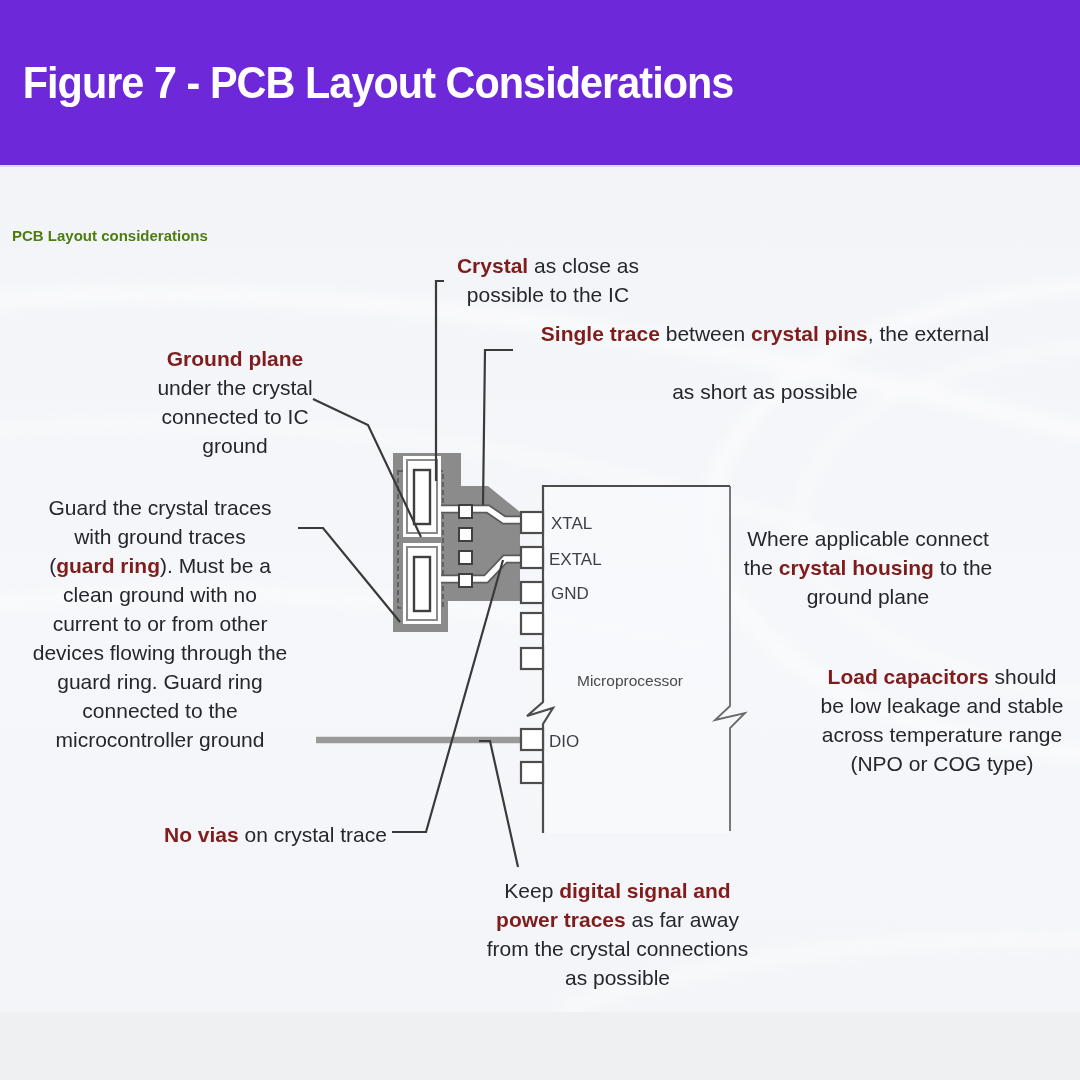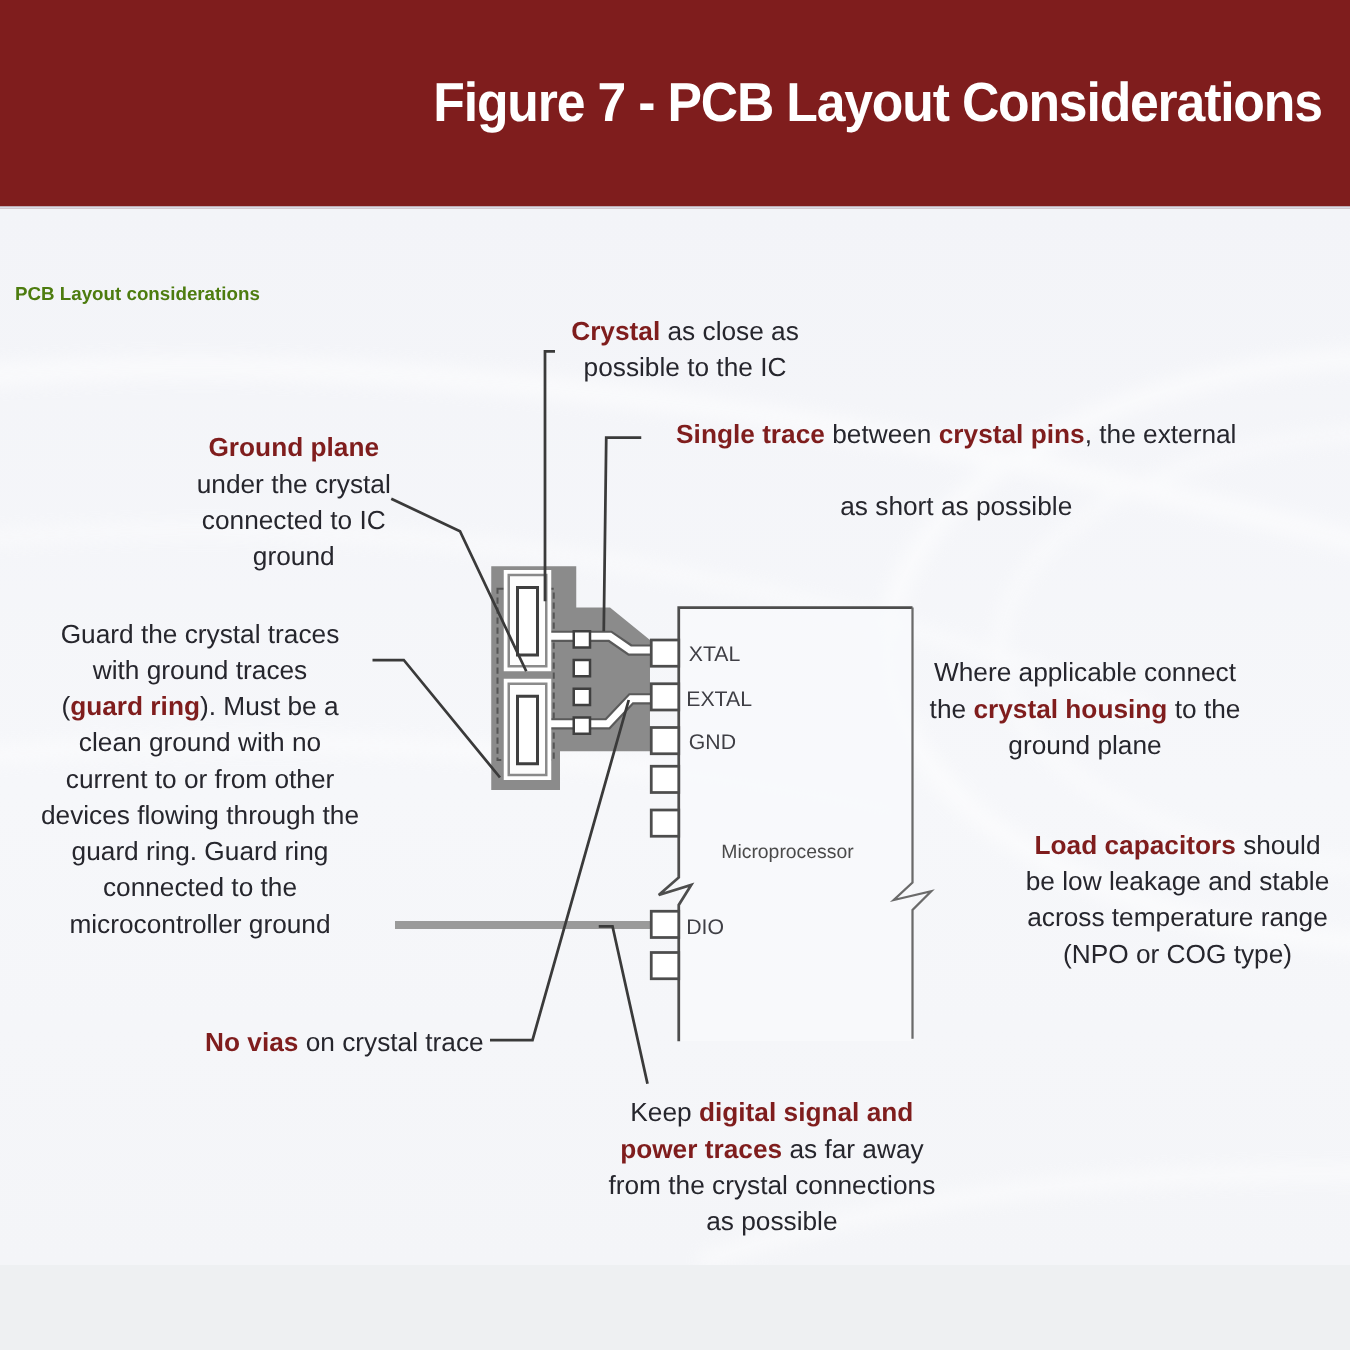--- a/index.html
+++ b/index.html
@@ -4,21 +4,21 @@
 <style>
   html,body{margin:0;padding:0;}
   body{
     width:1080px;height:1080px;overflow:hidden;position:relative;
     font-family:"Liberation Sans",sans-serif;background:#f4f5f8;
   }
   #page{position:absolute;top:0;left:0;width:1080px;height:1080px;}
 
   .header{
     position:absolute;top:0;left:0;width:1080px;height:167px;
-    background:#7f1d1d;display:flex;align-items:center;justify-content:flex-end;
+    background:#6d28d9;display:flex;align-items:center;justify-content:flex-start;
     border-bottom:2px solid #d9dce6;box-sizing:border-box;
   }
   .header h1{
     margin:0;color:#ffffff;font-size:44px;font-weight:bold;letter-spacing:-1px;
     transform:scaleX(.94);white-space:nowrap;
   }
 
   .slide{
     position:absolute;top:167px;left:0;width:1080px;height:845px;
     background:linear-gradient(180deg,#f3f4f8 0%,#f6f7fa 55%,#f4f5f8 100%);
@@ -130,21 +130,21 @@
       <path d="M298,528 H323 L400,622"></path>
       <path d="M392,832 H426 L503,560"></path>
       <path d="M479,741 H490 L518,867"></path>
     </g>
   </svg>
 
   <div class="slide-heading">PCB Layout considerations</div>
 
   <div class="ann" style="left:398px;top:251px;width:300px;"><b>Crystal</b><span> as close as</span><br><span>possible to the IC</span></div>
 
-  <div class="ann" style="left:470px;top:333px;width:590px;"><b>Single trace</b><span> between </span><b>crystal pins</b><span>, the external</span><br><br><span>as short as possible</span></div>
+  <div class="ann" style="left:470px;top:319px;width:590px;"><b>Single trace</b><span> between </span><b>crystal pins</b><span>, the external</span><br><br><span>as short as possible</span></div>
 
 
   <div class="ann" style="left:85px;top:344px;width:300px;"><b>Ground plane</b><br><span>under the crystal</span><br><span>connected to IC</span><br><span>ground</span></div>
 
   <div class="ann" style="left:0px;top:493px;width:320px;"><span>Guard the crystal traces</span><br><span>with ground traces</span><br><span>(</span><b>guard ring</b><span>). Must be a</span><br><span>clean ground with no</span><br><span>current to or from other</span><br><span>devices flowing through the</span><br><span>guard ring. Guard ring</span><br><span>connected to the</span><br><span>microcontroller ground</span></div>
 
   <div class="ann" style="left:703px;top:524px;width:330px;"><span>Where applicable connect</span><br><span>the </span><b>crystal housing</b><span> to the</span><br><span>ground plane</span></div>
 
   <div class="ann" style="left:777px;top:662px;width:330px;"><b>Load capacitors</b><span> should</span><br><span>be low leakage and stable</span><br><span>across temperature range</span><br><span>(NPO or COG type)</span></div>
 

